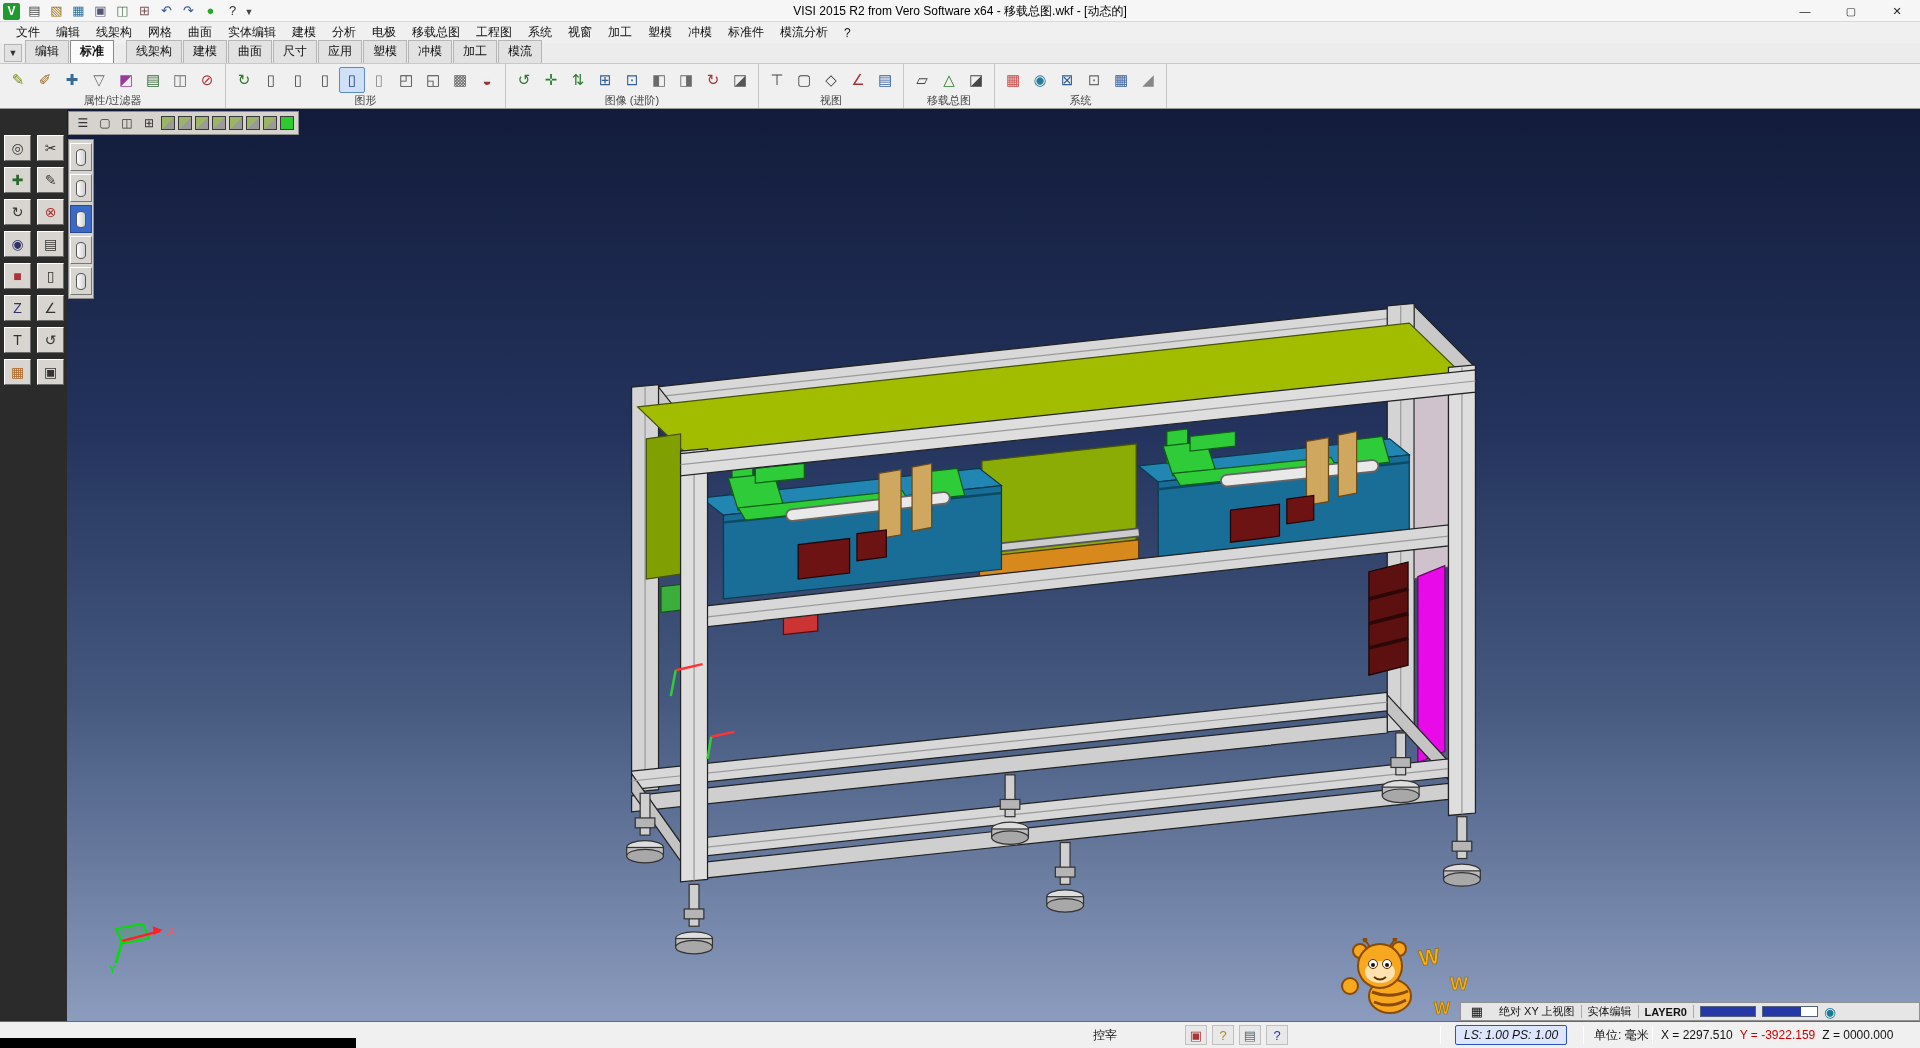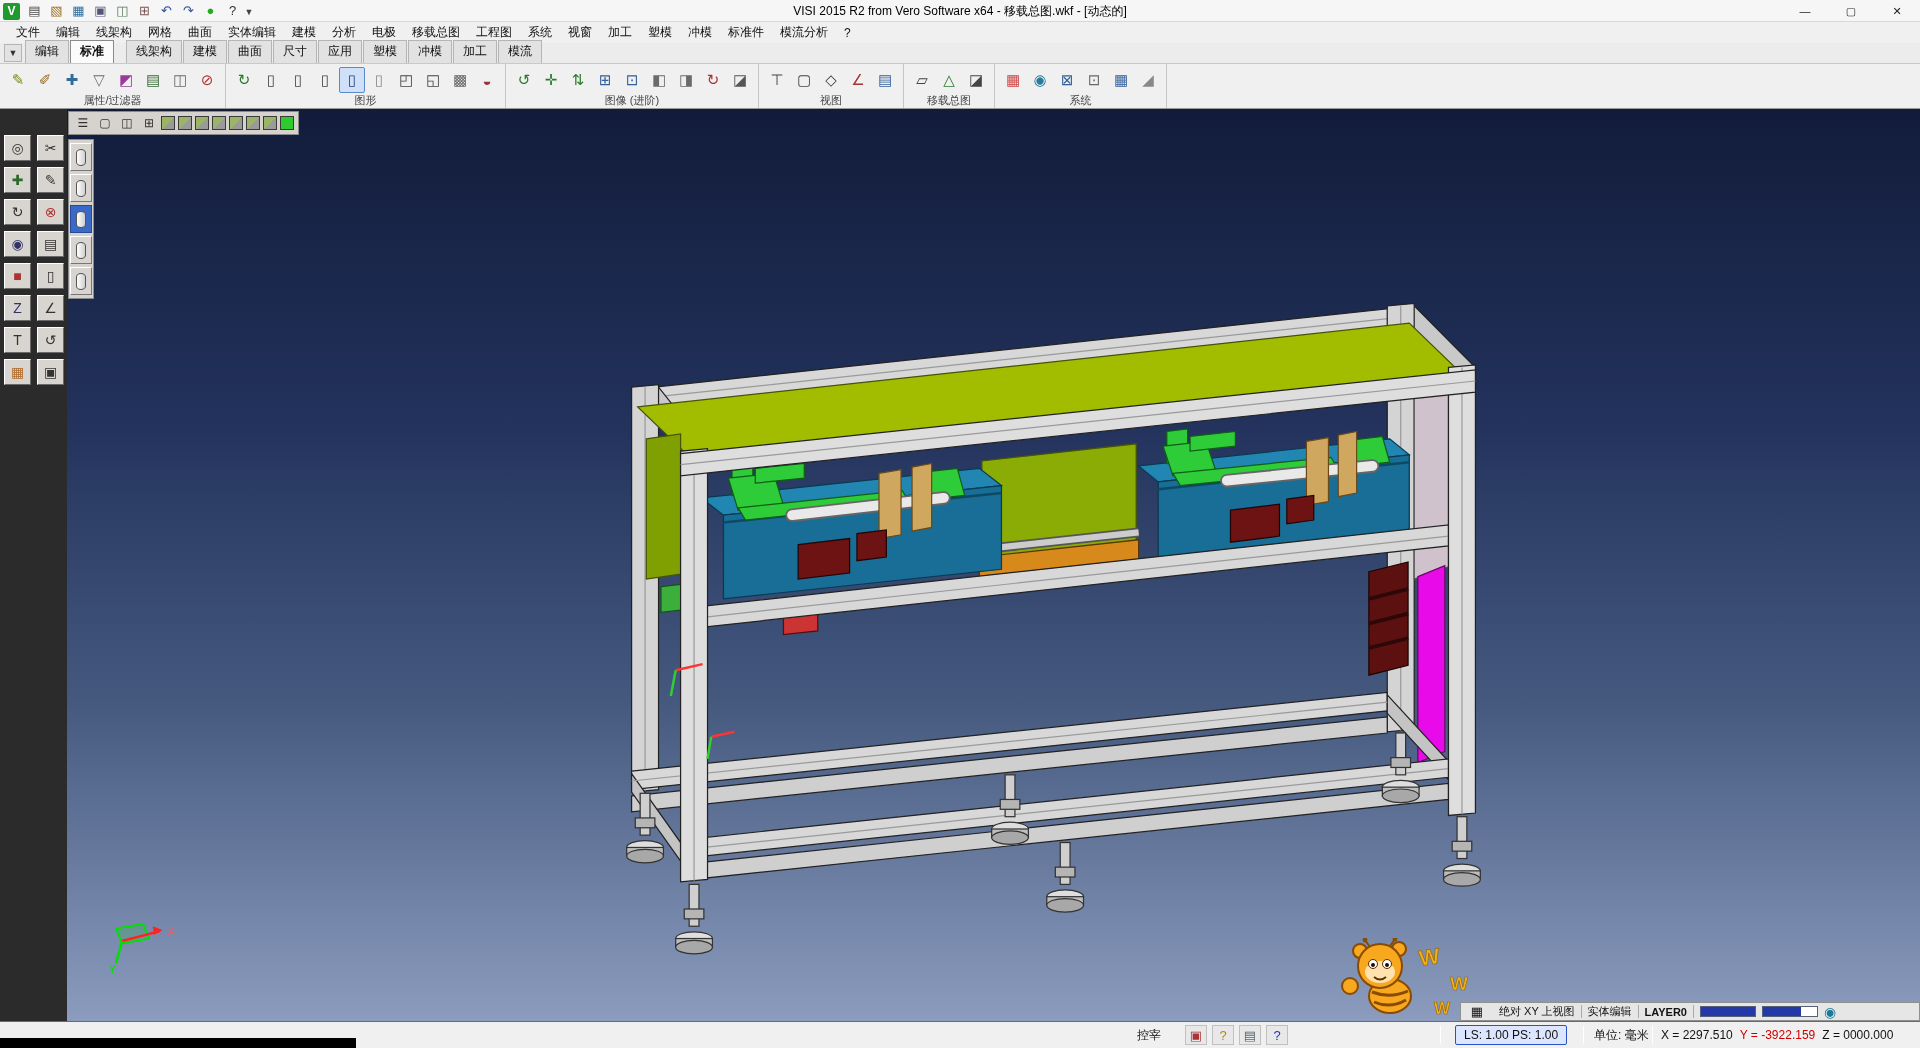--- a/index.html
+++ b/index.html
@@ -464,30 +464,30 @@
   <span class="gauge">
       <div class="f100"></div>
     </span>
   <span class="gauge">
       <div class="f70"></div>
     </span>
   <span style="color:#1a7a9a;font-size:14px;">◉</span>
 </div>
 
 <div class="statusbar">
-  <div class="sb-item" style="left:1137px;">控宰</div>
+  <div class="sb-item" style="left:1093px;">控宰</div>
   <div class="sb-item" style="left:1185px;">
 
   <span class="sb-ico" style="color: rgb(170, 51, 51);">▣</span>
       <span class="sb-ico" style="color: rgb(187, 136, 0);">?</span>
       <span class="sb-ico" style="color: rgb(85, 102, 119);">▤</span>
       <span class="sb-ico" style="color: rgb(34, 51, 204);">?</span>
     </div>
   <div class="sb-sep" style="left:1440px;"></div>
-  <div class="sb-item" style="left:1455px;">
+  <div class="sb-item" style="left:1455px;font-style:italic;">
     <span class="lsps">LS: 1.00 PS: 1.00</span>
   </div>
   <div class="sb-sep" style="left:1583px;"></div>
   <div class="sb-item" style="left:1594px;">单位: 毫米</div>
   <div class="sb-sep" style="left:1652px;"></div>
   <div class="sb-item" style="left:1661px;gap:7px;">
     <span>X = 2297.510</span>
     <span class="coord-y">Y = -3922.159</span>
     <span>Z = 0000.000</span>
   </div>

